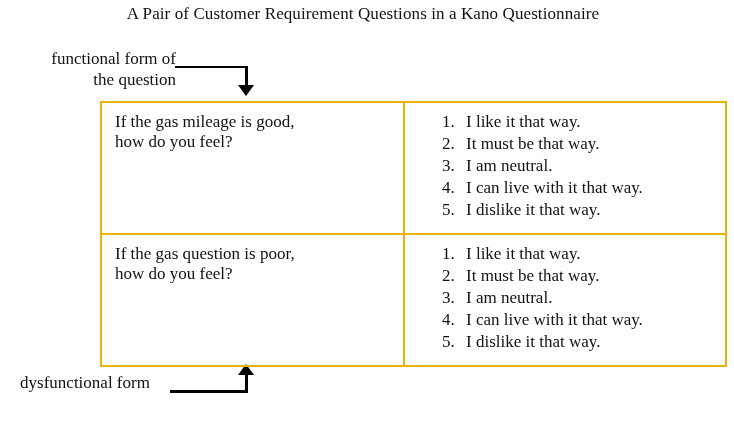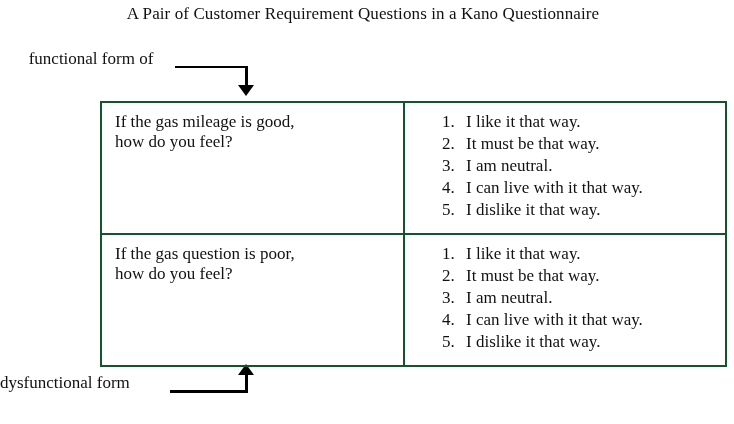--- a/index.html
+++ b/index.html
@@ -38,27 +38,27 @@
   
   .callout {
     position: absolute;
     font-size: 17px;
     line-height: 21px;
     white-space: nowrap;
   }
   .callout-functional {
     left: 6px;
     top: 48px;
-    text-align: center;
+    text-align: right;
     width: 170px;
   }
   .callout-dysfunctional {
     left: 0px;
     top: 372px;
-    text-align: left;
+    text-align: center;
     width: 170px;
   }
   .callout .ln {
     display: block;
   }
 
   
   .leader-top-h {
     position: absolute;
     left: 175px;
@@ -117,21 +117,21 @@
   
   .kano-table {
     position: absolute;
     left: 100px;
     top: 101px;
     width: 612px;
     border-collapse: collapse;
     table-layout: fixed;
   }
   .kano-table td {
-    border: 2px solid #14532d;
+    border: 2px solid #eab308;
     vertical-align: top;
     padding: 0;
   }
   .cell-question {
     width: 288px;
     height: 121px;
     padding: 9px 0 0 13px !important;
   }
   .cell-answers {
     width: 320px;
@@ -168,20 +168,21 @@
 </style>
 </head>
 <body>
 
 <div id="figure">
 
   <div class="fig-title">A Pair of Customer Requirement Questions in a Kano Questionnaire</div>
 
   <div class="callout callout-functional">
     <span class="ln">functional form of</span>
+    <span class="ln">the question</span>
   </div>
   <div class="leader-top-h"></div>
   <div class="leader-top-v"></div>
   <div class="arrow-down"></div>
 
   <div class="callout callout-dysfunctional">
     <span class="ln">dysfunctional form</span>
   </div>
   <div class="leader-bot-h"></div>
   <div class="leader-bot-v"></div>

